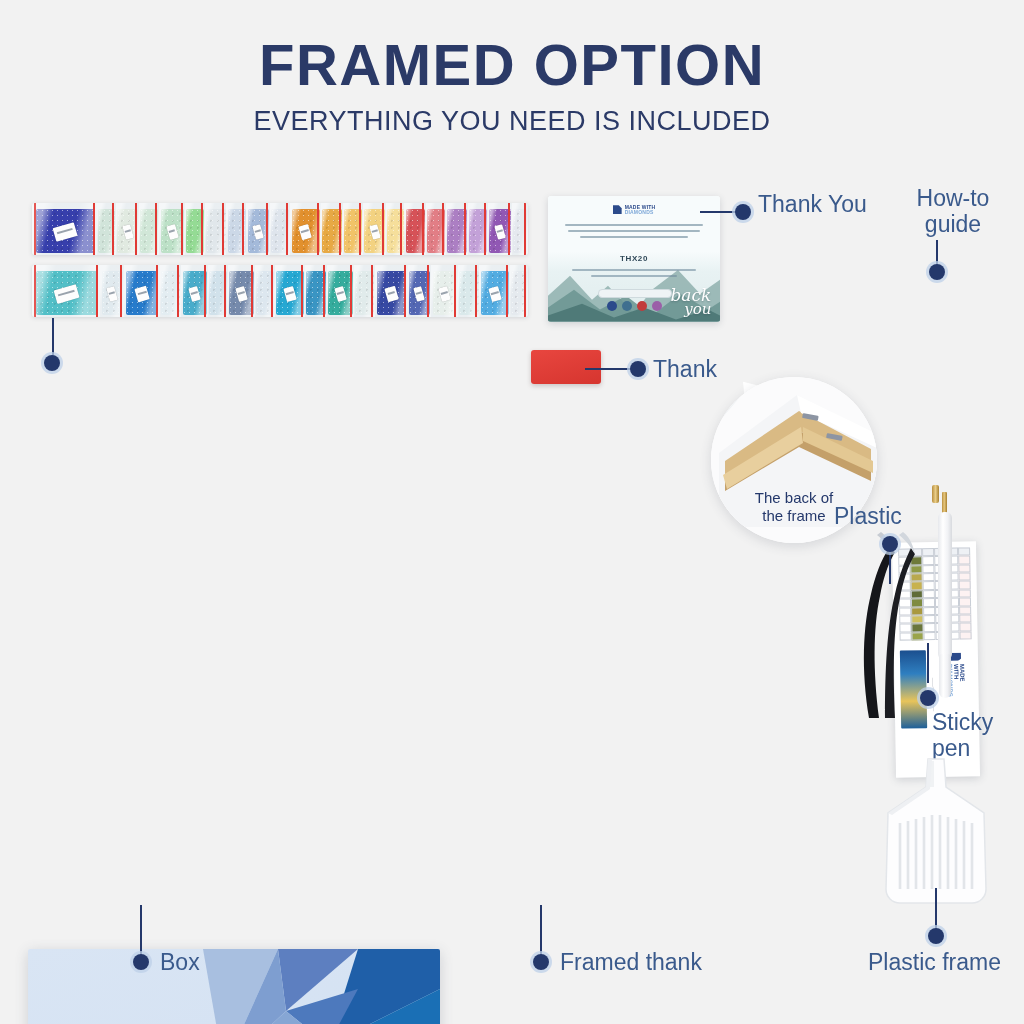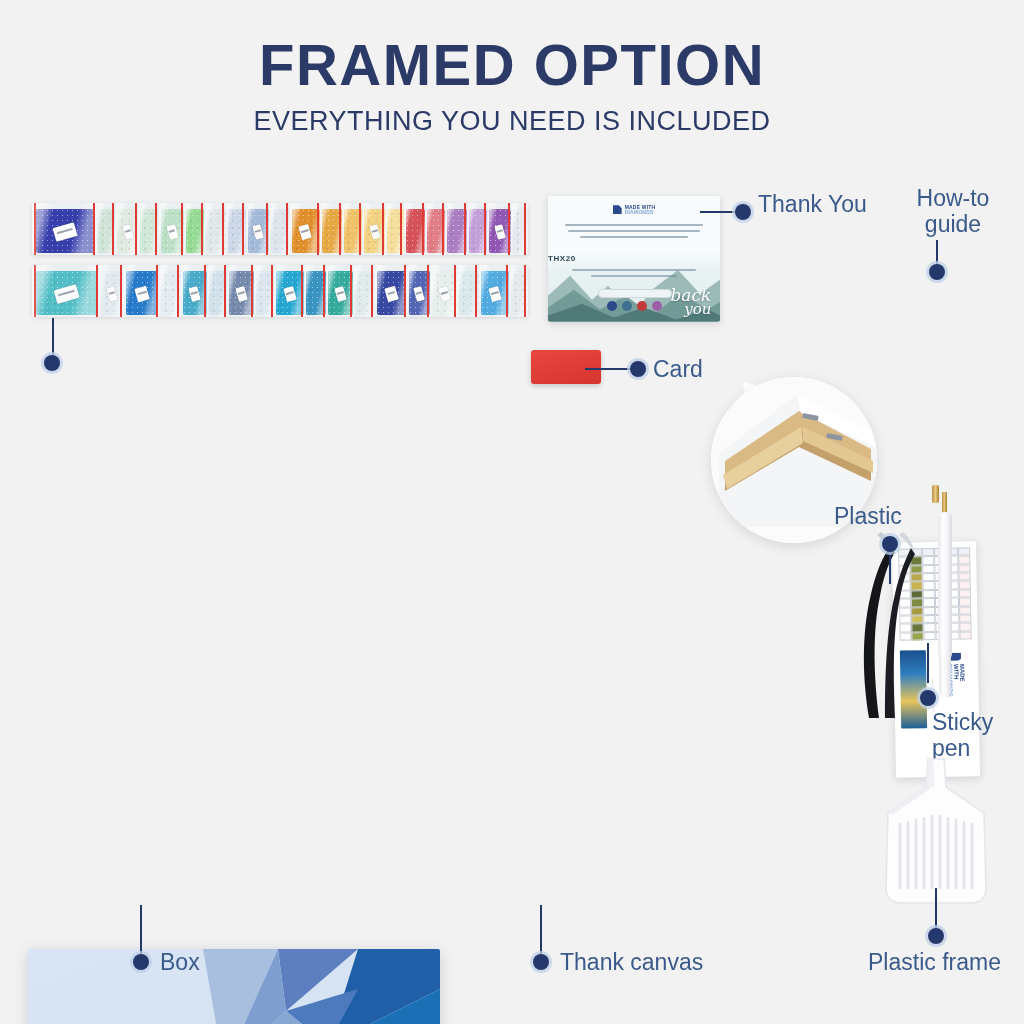--- a/index.html
+++ b/index.html
@@ -87,21 +87,21 @@
   .card .logo-txt{font-size:5px;color:#2b4a8b;font-weight:bold;line-height:1;letter-spacing:.2px;}
   .card .logo-txt i{display:block;color:#7ea8d8;font-style:normal;}
   .card .hw{
     position:absolute;left:10%;right:10%;top:22%;
     display:flex;flex-direction:column;gap:4px;align-items:center;
   }
   .card .hw span{
     display:block;height:2px;border-radius:2px;background:#6f8a9c;opacity:.62;
   }
   .card .code{
-    position:absolute;left:0;right:0;top:46%;
+    position:absolute;left:0;right:0;top:46%;text-align:center;
     font-size:8px;font-weight:bold;color:#2f4858;letter-spacing:.6px;
   }
   .card .hw2{position:absolute;left:14%;right:14%;top:58%;display:flex;flex-direction:column;gap:4px;align-items:center;}
   .card .hw2 span{display:block;height:2px;border-radius:2px;background:#6f8a9c;opacity:.58;}
   .card .urlbar{
     position:absolute;left:29%;width:42%;top:74%;height:7px;border-radius:4px;
     background:#eef3f5;border:1px solid #cfdade;
   }
   .card .social{
     position:absolute;left:0;right:0;top:83%;display:flex;justify-content:center;gap:5px;
@@ -445,38 +445,42 @@
 
   <div class="abs lead-h" style="left:700px;top:211px;width:38px;"></div>
   <div class="abs dot" style="left:735px;top:204px;"></div>
   <div class="abs callout big" style="left:758px;top:192px;width:170px;">
     <div>Thank You</div>
   </div>
 
   <div class="abs glue" style="left:531px;top:350px;width:70px;height:34px;"></div>
   <div class="abs lead-h" style="left:585px;top:368px;width:48px;"></div>
   <div class="abs dot" style="left:630px;top:361px;"></div>
-  <div class="abs callout big" style="left:653px;top:357px;">Card</div>
+  <div class="abs callout big" style="left:653px;top:357px;">Thank</div>
 
   <div class="abs" style="left:737px;top:385px;">
     <div class="bubble-tail"></div>
   </div>
   <div class="abs bubble" style="left:711px;top:251px;width:166px;height:166px;">
     <svg class="photo" viewBox="0 0 166 166" preserveAspectRatio="none">
       <rect width="166" height="166" fill="#fbfbfc"></rect>
       <path d="M8,76 L86,18 L170,60 L170,150 L8,150 Z" fill="#f4f5f7"></path>
       <path d="M14,84 L88,34 L160,72 L160,90 L88,54 L14,100 Z" fill="#d9ba84"></path>
       <path d="M14,100 L88,54 L160,90 L160,104 L88,70 L14,114 Z" fill="#c4a06a"></path>
       <path d="M12,98 L90,50 L92,66 L16,112 Z" fill="#e8cf9e"></path>
       <path d="M92,50 L162,84 L162,96 L92,64 Z" fill="#e3c893"></path>
       <path d="M86,18 L168,58 L168,72 L90,36 Z" fill="#ffffff"></path>
       <rect x="92" y="36" width="16" height="5" rx="1" fill="#8d95a3" transform="rotate(11 92 36)"></rect>
       <rect x="116" y="56" width="16" height="5" rx="1" fill="#8d95a3" transform="rotate(11 116 56)"></rect>
       <path d="M0,0 L46,0 L0,54 Z" fill="#eef1f3"></path>
     </svg>
+    <div class="bcap">
+      <div>The back of</div>
+      <div>the frame</div>
+    </div>
   </div>
 
   <div class="abs callout big" style="left:893px;top:186px;width:120px;text-align:center;">
     <div>How-to</div>
     <div>guide</div>
   </div>
   <div class="abs lead-v" style="left:936px;top:240px;height:30px;"></div>
   <div class="abs dot" style="left:929px;top:264px;"></div>
 
   <div class="abs guide" style="left:894px;top:250px;width:84px;height:235px;transform:rotate(-1deg);">
@@ -586,21 +590,21 @@
     </svg>
 
   </div>
 
   <div class="abs lead-v" style="left:140px;top:905px;height:50px;"></div>
   <div class="abs dot" style="left:133px;top:954px;"></div>
   <div class="abs callout big" style="left:160px;top:950px;">Box</div>
 
   <div class="abs lead-v" style="left:540px;top:905px;height:50px;"></div>
   <div class="abs dot" style="left:533px;top:954px;"></div>
-  <div class="abs callout big" style="left:560px;top:950px;">Thank canvas</div>
+  <div class="abs callout big" style="left:560px;top:950px;">Framed thank</div>
 
   <div class="abs tweezer" style="left:855px;top:530px;width:60px;height:190px;">
     <svg viewBox="0 0 60 190" style="width:100%;height:100%">
       <path d="M14,188 C6,140 8,96 16,64 C20,46 26,30 34,18 L40,22 C32,36 28,50 25,66 C18,98 18,142 24,188 Z" fill="#15161a"></path>
       <path d="M30,188 C30,140 32,96 40,64 C44,46 50,30 56,18 L60,24 C52,38 48,52 45,68 C38,100 38,142 40,188 Z" fill="#1c1d22"></path>
       <path d="M34,18 C30,12 26,8 22,5 L26,2 C31,6 35,11 40,22 Z" fill="#c7ccd3"></path>
       <path d="M56,18 C52,12 48,8 44,5 L48,2 C53,6 57,11 60,24 Z" fill="#d2d7dd"></path>
     </svg>
   </div>
   <div class="abs lead-v" style="left:889px;top:552px;height:32px;"></div>

